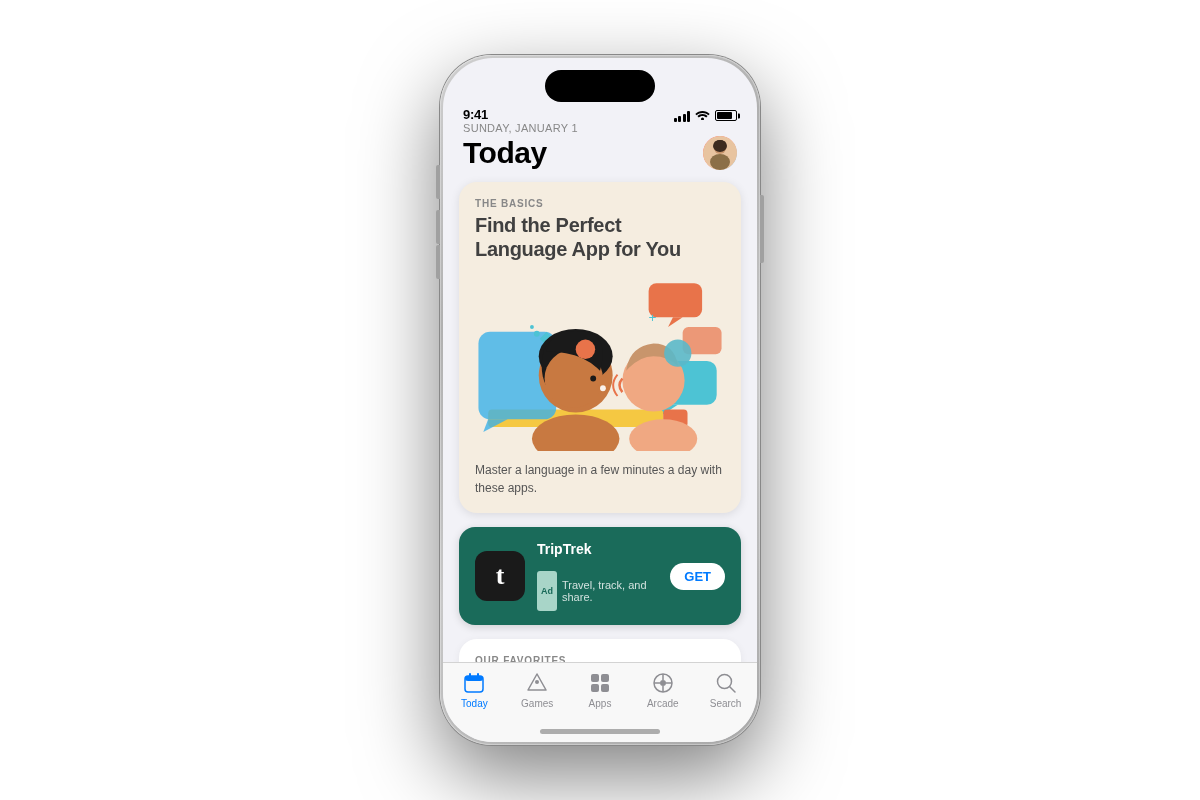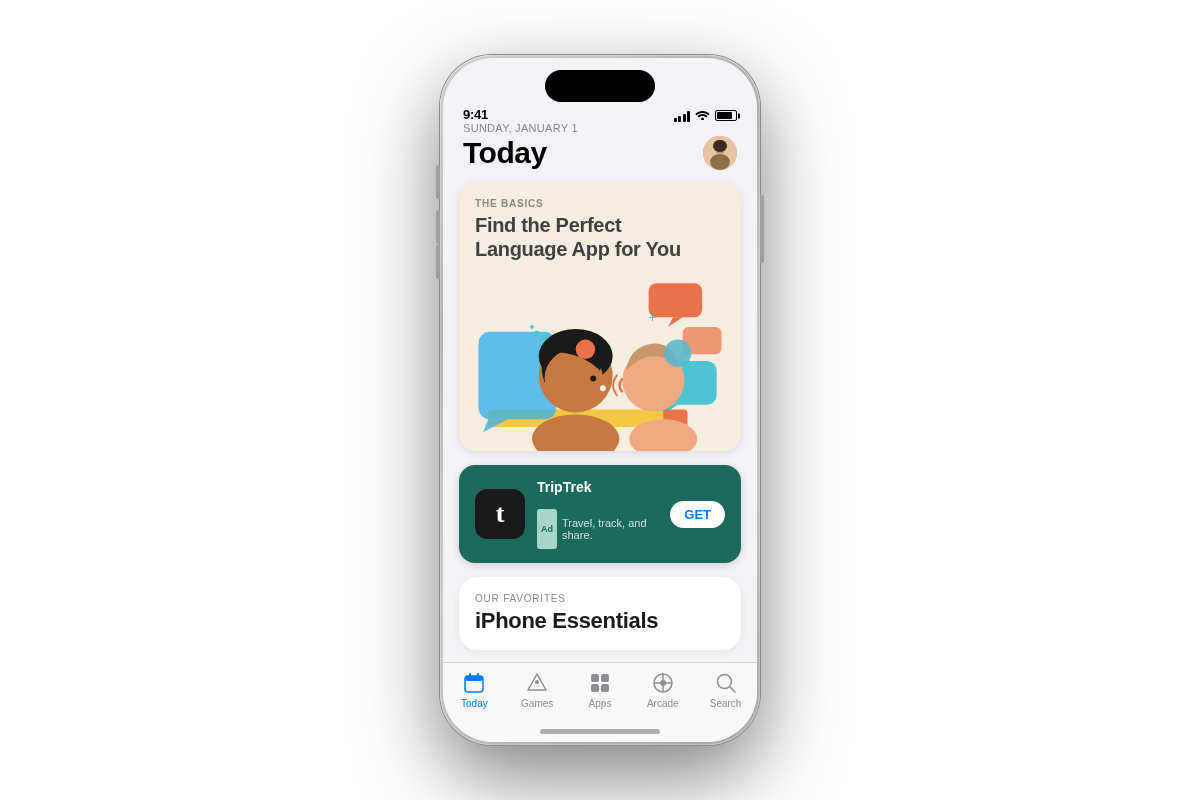--- a/index.html
+++ b/index.html
@@ -332,21 +332,21 @@
     .favorites-card {
       margin: 0 16px 14px;
       border-radius: 18px;
       background: #fff;
       padding: 16px;
       box-shadow: 0 2px 8px rgba(0,0,0,0.06);
     }
 
     .favorites-eyebrow {
       font-size: 10px;
-      font-weight: 400;
+      font-weight: 700;
       color: #888;
       letter-spacing: 0.8px;
       text-transform: uppercase;
       margin-bottom: 4px;
     }
 
     .favorites-title {
       font-size: 22px;
       font-weight: 700;
       color: #1a1a1a;
@@ -516,20 +516,22 @@
             <path d="M168 108 Q162 115 168 122" stroke="#e8734a" stroke-width="2.5" fill="none"></path>
             <path d="M163 104 Q154 115 163 126" stroke="#e8734a" stroke-width="2" fill="none"></path>
 
             <text x="195" y="50" font-size="14" fill="#4dc3d4" font-weight="300">+</text>
 
             <circle cx="80" cy="62" r="3" fill="#4dc3d4"></circle>
             <circle cx="75" cy="55" r="2" fill="#4dc3d4"></circle>
           </svg>
         </div>
 
+        <div class="card-description">Master a language in a few minutes
+a day with these apps.</div>
       </div>
 
       <div class="ad-card">
         <div class="app-icon-wrapper">
           <span class="app-icon-letter">t</span>
         </div>
         <div class="ad-info">
           <div class="ad-app-name">TripTrek</div>
           <div class="ad-row">
             <span class="ad-badge">Ad</span>

